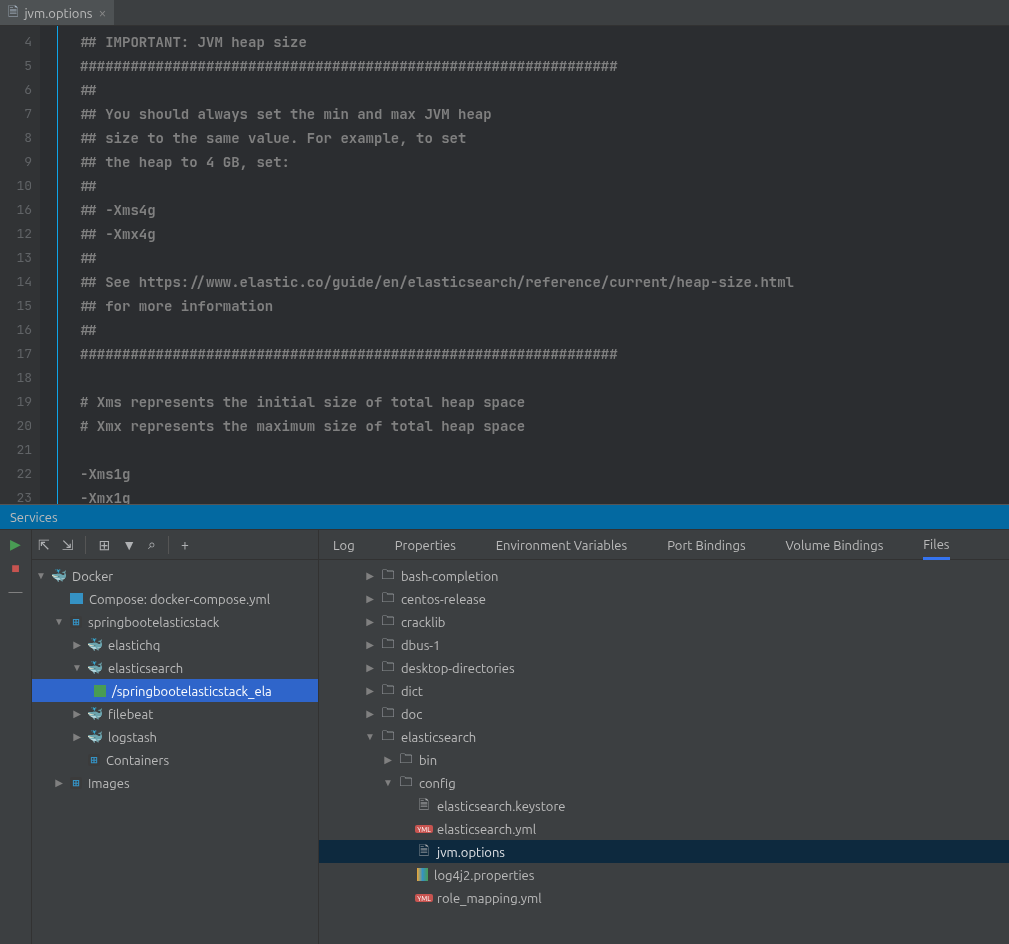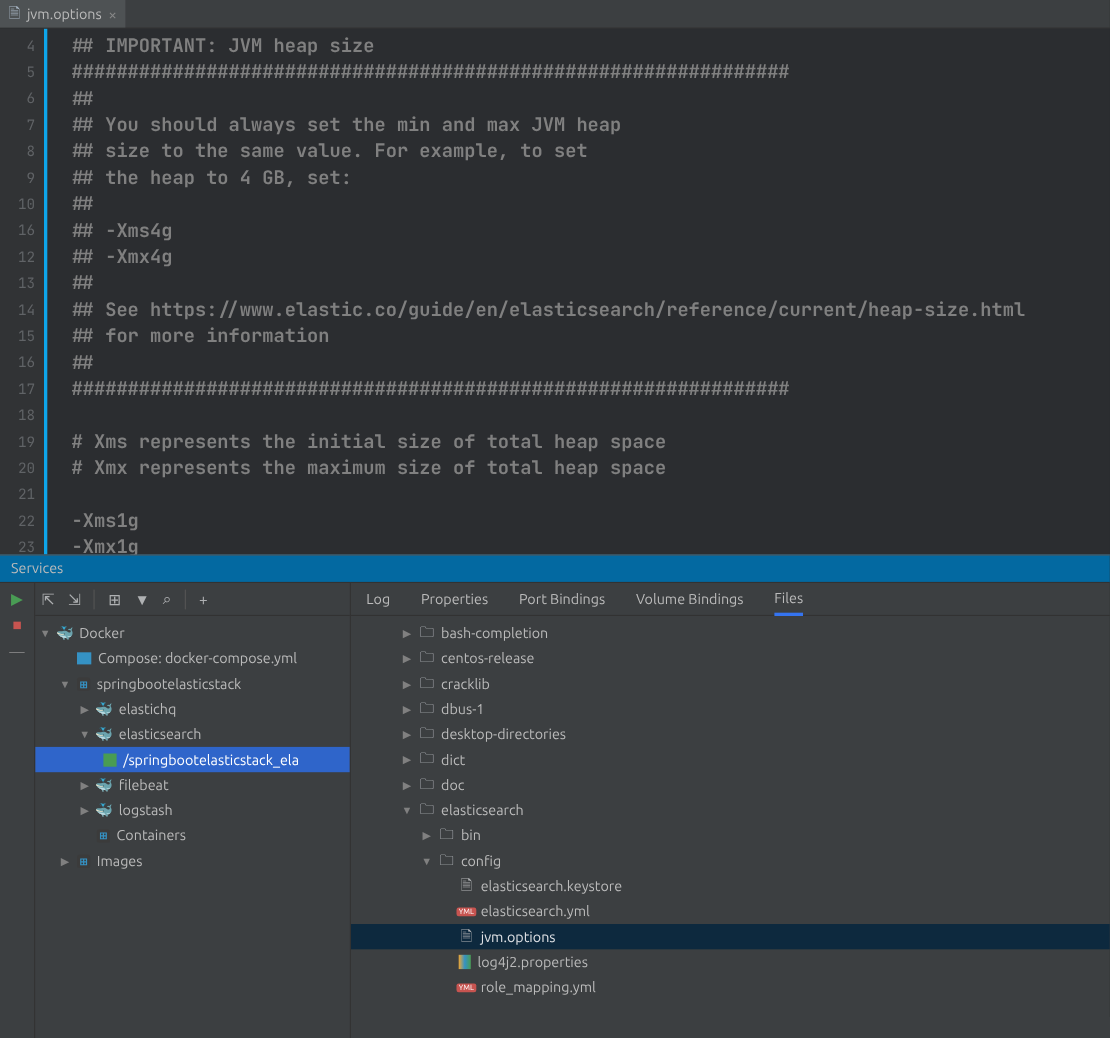--- a/index.html
+++ b/index.html
@@ -45,26 +45,26 @@
     color: #606366;
     font-family: "JetBrains Mono", Consolas, monospace;
     font-size: 13px;
     text-align: right;
     padding: 4px 8px 4px 0;
   }
   .gutter .ln { height: 24px; line-height: 24px; }
   .code {
     flex: 1;
     font-family: "JetBrains Mono", Consolas, monospace;
-    font-size: 17px;
+    font-size: 14px;
     color: #A9B7C6;
     padding: 4px 0 4px 6px;
     white-space: pre;
-    border-left: 3px solid #0ea5e9;
-    margin-left: 0px;
+    border-left: 1px solid #0ea5e9;
+    margin-left: 17px;
     position: relative;
   }
   .code::before {
     content: '';
     position: absolute;
     left: 22px; top:0; bottom:0; width:1px;
   }
   .code-line { height: 24px; line-height: 24px; padding-left: 16px; color: #808080; font-weight: bold; }
   
   .panel-header {
@@ -122,21 +122,21 @@
     font-size:13px; flex-shrink:0;
   }
   .ic.whale { color:#579DD7;}
   .ic.compose { width:13px;height:11px;background:#3592C4;}
   .ic.service { width:12px; height:12px; border-radius:2px; display:flex;align-items:center;justify-content:center;font-size:9px;font-weight:bold;background:#3B3B3B;color:#3592C4;}
   .ic.proc { color:#3592C4;}
   .ic.cont { width:12px;height:12px;background:#499C54;}
   .svc-right { flex:1; display:flex; flex-direction:column;}
   .svc-tabs {
     height:30px; display:flex; align-items:center;
-    gap:28px; padding:0 14px;
+    gap:40px; padding:0 14px;
     border-bottom:1px solid #323232;
     font-size:13px; color:#BBB;
   }
   .svc-tabs .t { cursor:pointer; height: 100%; display: flex; align-items: center;}
   .svc-tabs .t.active { color:#BBBBBB; border-bottom:3px solid #3574F0; margin-bottom:-1px;}
   .svc-path {
     height:28px; display:flex; align-items:center;
     padding:0 6px;
     border-bottom:1px solid #323232;
     font-size:13px;
@@ -257,20 +257,21 @@
             <span class="tw">▶</span>
             <span class="ic service">⊞</span>
             <span>Images</span>
           </div>
         </div>
     </div>
     <div class="svc-right">
       <div class="svc-tabs" id="svc-tabs">
           <div class="t">Log</div>
           <div class="t">Properties</div>
+          <div class="t">Environment Variables</div>
           <div class="t">Port Bindings</div>
           <div class="t">Volume Bindings</div>
           <div class="t active">Files</div>
         </div>
       <div class="file-tree" id="file-tree">
           <div class="tree-row" style="padding-left: 46px;">
             <span class="tw">▶</span>
             <span class="ic fld">🗀</span>
             <span>bash-completion</span>
           </div>

